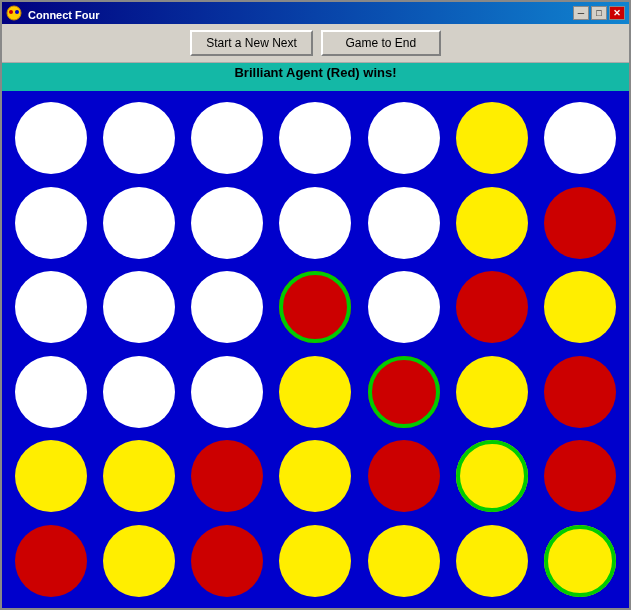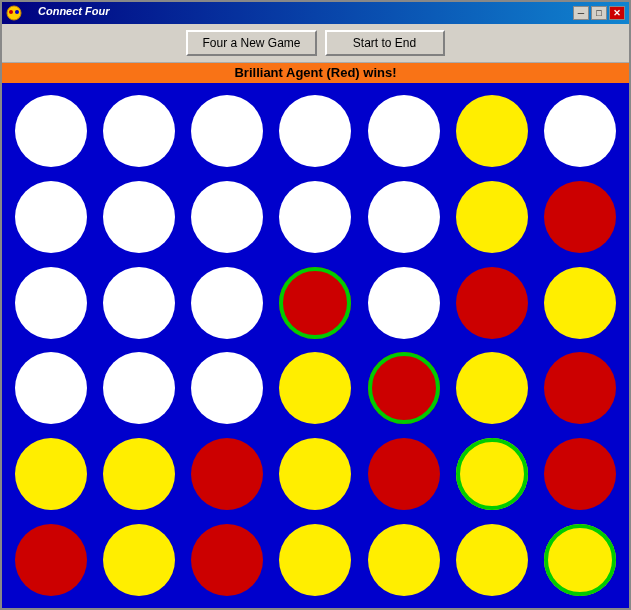--- a/index.html
+++ b/index.html
@@ -22,23 +22,22 @@
       background: linear-gradient(to right, #000080, #1084d0);
       height: 22px;
       display: flex;
       align-items: center;
       justify-content: space-between;
       padding: 0 4px;
       flex-shrink: 0;
     }
     .title-bar-left {
       display: flex;
-      align-items: flex-start;
-      gap: 16px;
-      font-style: italic;
+      align-items: flex-end;
+      gap: 6px;
     }
     .title-icon {
       width: 16px;
       height: 16px;
     }
     .title-text {
       color: white;
       font-size: 11px;
       font-weight: bold;
     }
@@ -77,22 +76,22 @@
       border-color: #ffffff #808080 #808080 #ffffff;
       font-size: 12px;
       cursor: pointer;
       min-width: 120px;
       text-align: center;
     }
     .status-bar {
       text-align: center;
       font-size: 13px;
       font-weight: bold;
-      padding: 2px 0 3px;
-      background: #f97316;
+      padding: 2px 0 11px;
+      background: #14b8a6;
       flex-shrink: 0;
     }
     .board-container {
       flex: 1;
       background: #0000cc;
       padding: 8px;
       display: flex;
       align-items: center;
       justify-content: center;
     }
@@ -138,22 +137,22 @@
       <span class="title-text">Connect Four</span>
     </div>
     <div class="title-bar-buttons">
       <div class="title-btn">─</div>
       <div class="title-btn">□</div>
       <div class="title-btn close">✕</div>
     </div>
   </div>
 
   <div class="toolbar">
-    <button class="toolbar-btn">Four a New Game</button>
-    <button class="toolbar-btn">Start to End</button>
+    <button class="toolbar-btn">Start a New Next</button>
+    <button class="toolbar-btn">Game to End</button>
   </div>
 
   <div class="status-bar">
     <span>Brilliant Agent (Red) wins!</span>
   </div>
 
   <div class="board-container">
     <div class="board" id="board">
         <div class="cell">
           <div class="disc white"></div>

